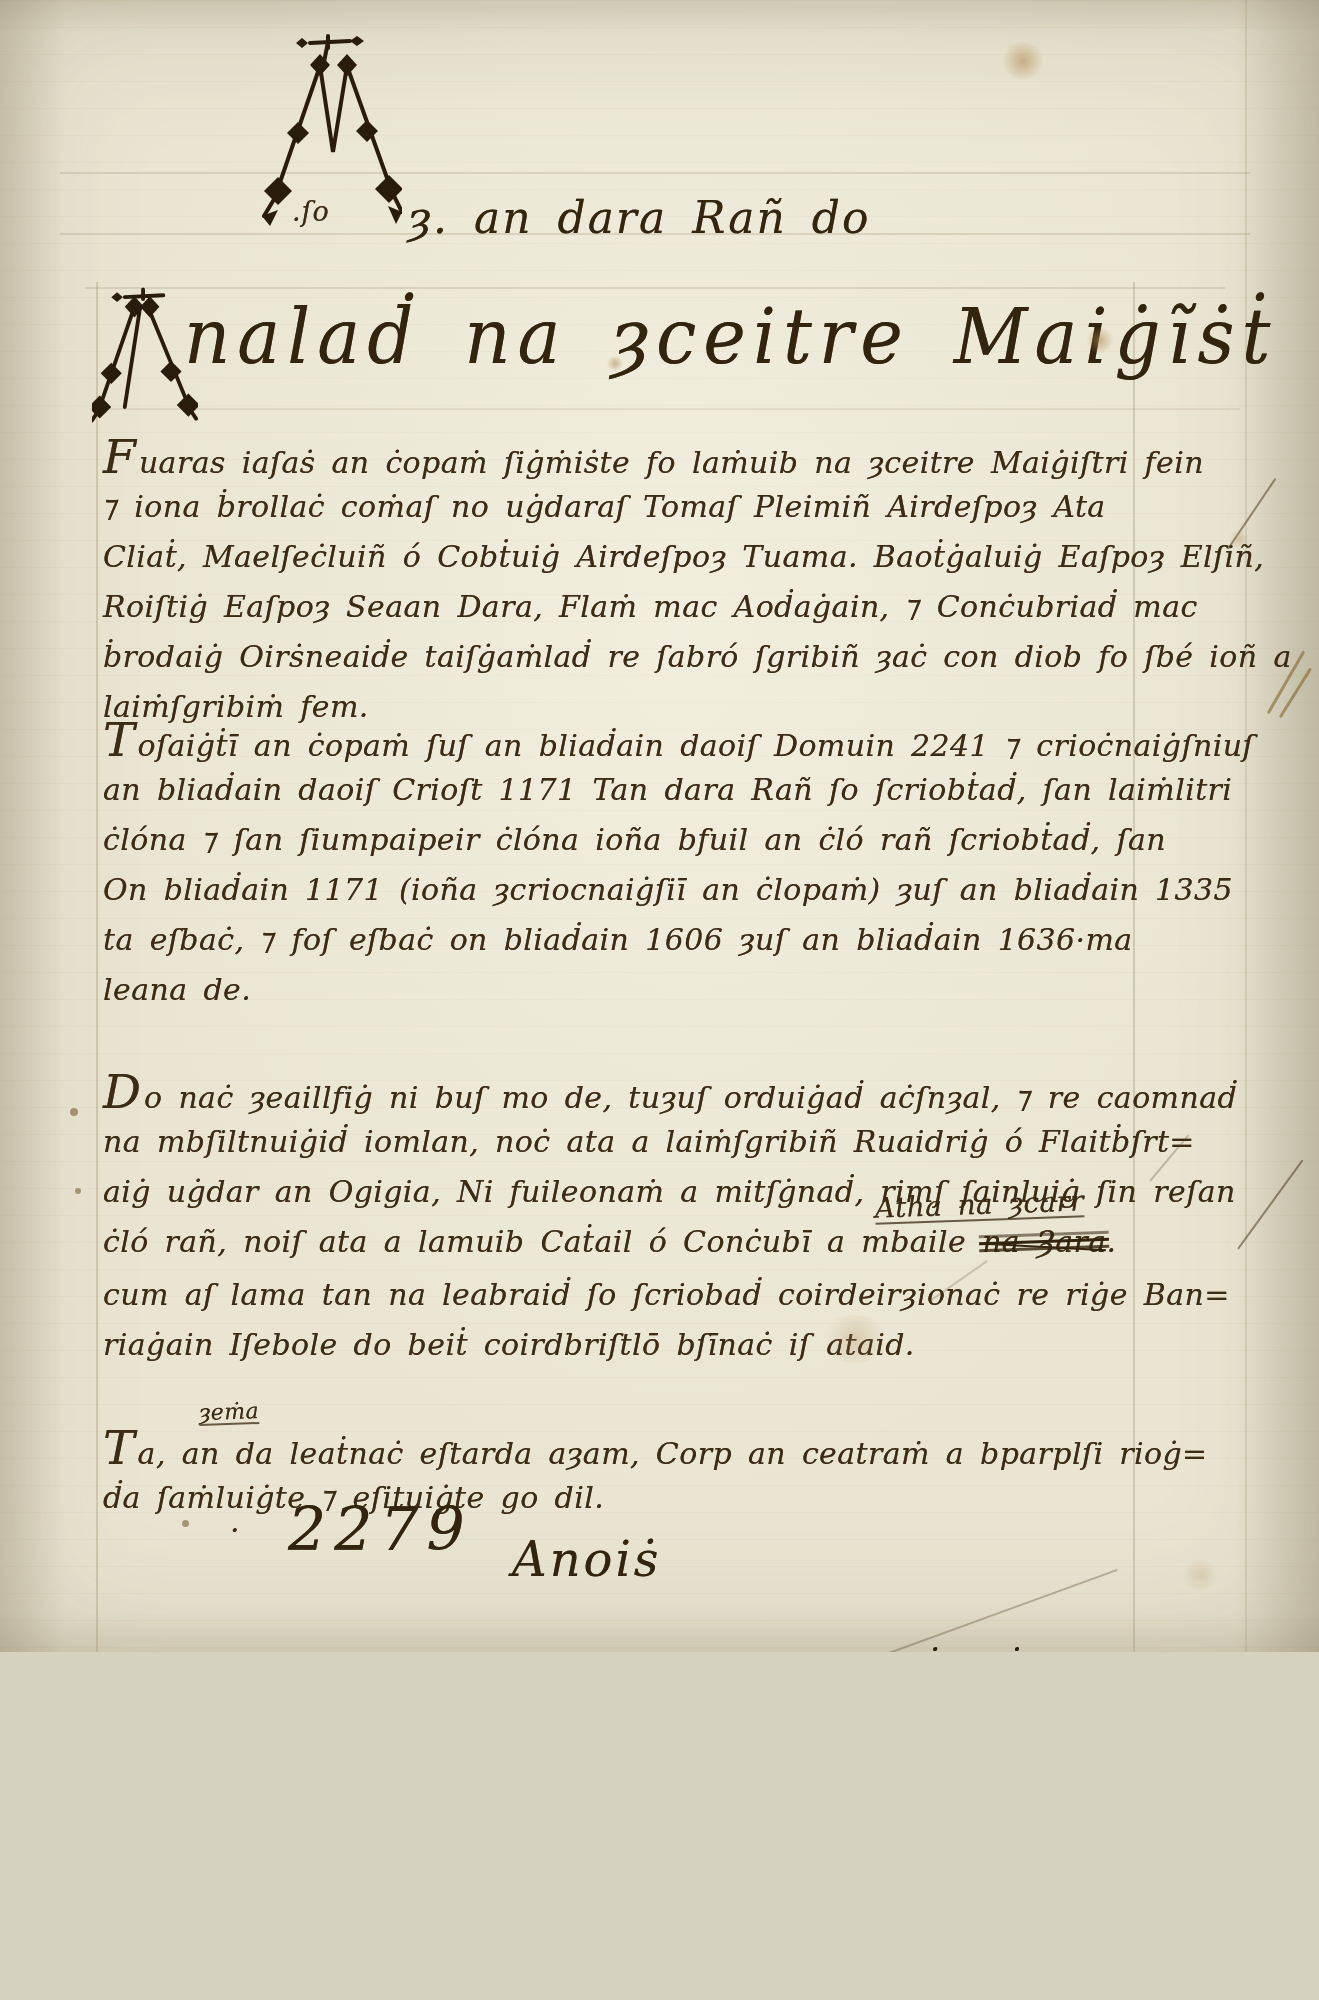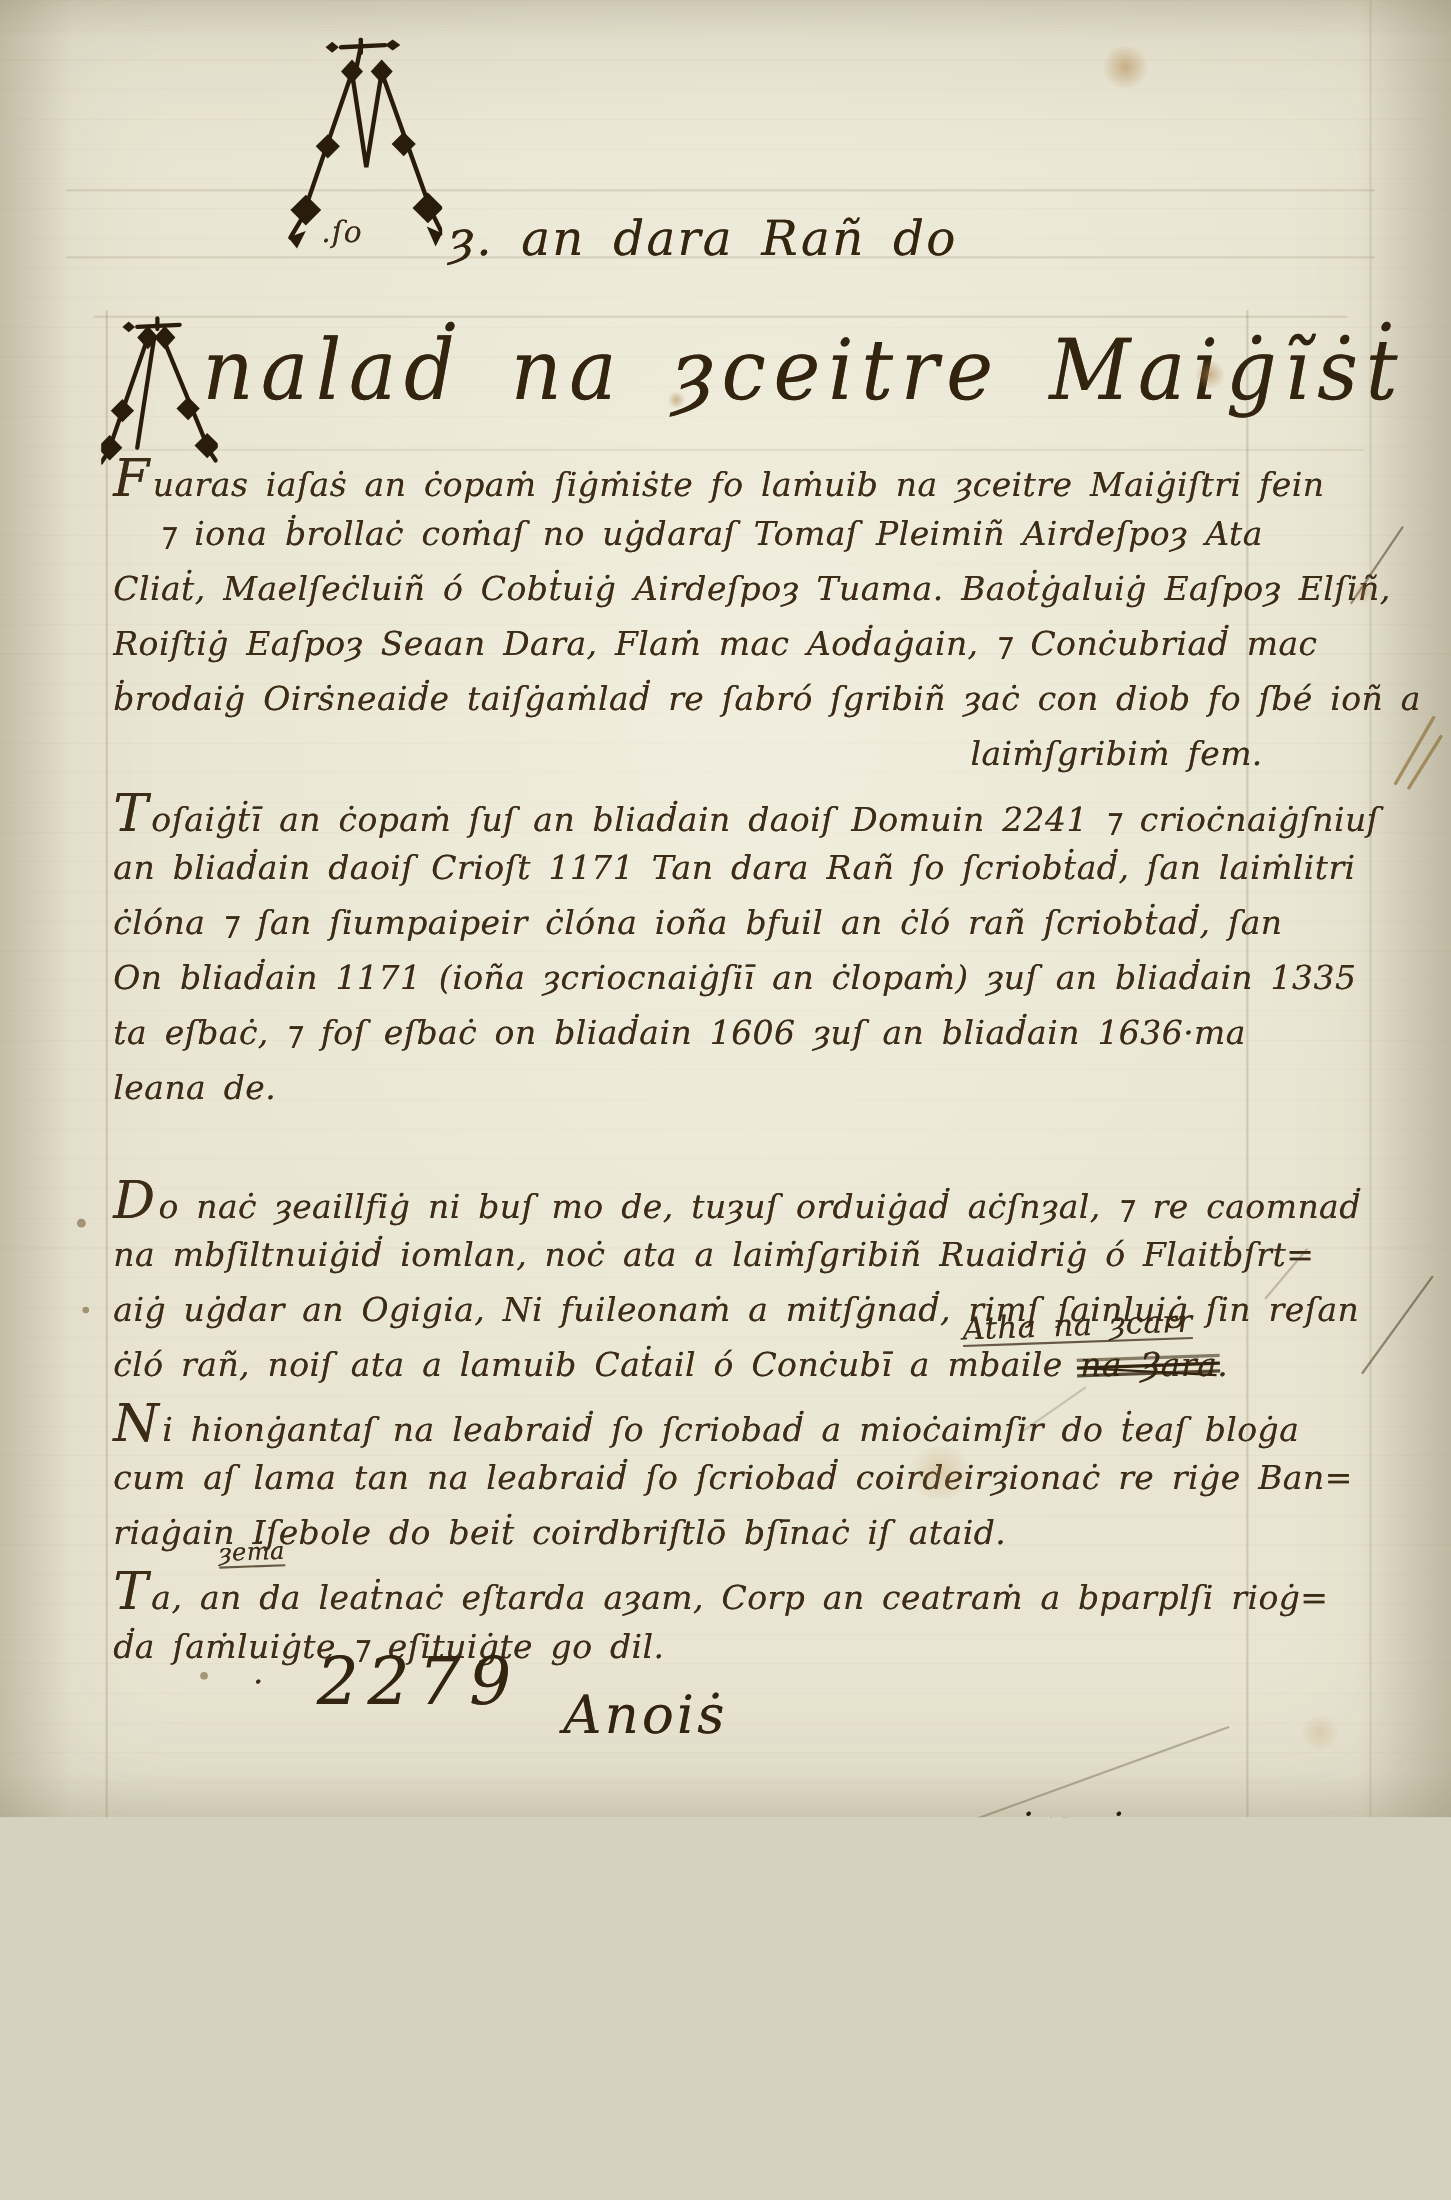--- a/index.html
+++ b/index.html
@@ -29,21 +29,21 @@
   .initialA { position:absolute; left:92px; top:286px; width:106px; height:138px; }
   .hnote { position:absolute; left:292px; top:196px; font-size:27px; letter-spacing:1px; }
   .series { position:absolute; left:408px; top:192px; font-size:44px; letter-spacing:2px; word-spacing:9px; color:#34250f; }
   .title { position:absolute; left:184px; top:292px; font-size:72px; letter-spacing:7px; word-spacing:14px;
            color:#32240f; transform:scaleY(1.06); transform-origin:left top; white-space:nowrap; }
 
   
   .para { position:absolute; left:103px; width:1045px; }
   .bl { white-space:nowrap; height:50px; line-height:50px; font-size:30px; letter-spacing:.4px; word-spacing:6px; position:relative; }
   .dc::first-letter { font-size:1.58em; letter-spacing:3px; }
-  #p1 { top:411px;text-align:right; } #p2 { top:715px; } #p3 { top:1067px; } #p4 { top:1270px; } #p5 { top:1423px; }
+  #p1 { top:432px; } #p2 { top:715px; } #p3 { top:1067px; } #p4 { top:1270px; } #p5 { top:1423px; }
 
   .struck { position:relative; display:inline-block; }
   .struck::before { content:""; position:absolute; left:-3px; right:-3px; top:46%; height:3px; background:#33240f; transform:rotate(-2deg); box-shadow:0 7px 0 rgba(51,36,15,.8), 0 -7px 0 rgba(51,36,15,.55); }
   .struck::after  { content:""; position:absolute; left:2px; right:0; top:58%; height:2px; background:#33240f; transform:rotate(3deg); }
   .ins { position:absolute; font-size:28px; line-height:28px; border-bottom:2px solid rgba(58,42,20,.75); transform:rotate(-2deg); }
   .ins-p3 { left:772px; top:-26px; }
   .ins-p5 { left:96px; top:-22px; font-size:22px; line-height:22px; }
 
   
   .date-dot { position:absolute; left:230px; top:1512px; font-size:30px; }
@@ -140,21 +140,20 @@
     <div class="ink bl dc">Do naċ ȝeaillfiġ ni buſ mo de, tuȝuſ orduiġaḋ aċſnȝal, ⁊ re caomnaḋ</div>
     <div class="ink bl">na mbſiltnuiġiḋ iomlan, noċ ata a laiṁſgribiñ Ruaidriġ ó Flaitḃſrt=</div>
     <div class="ink bl">aiġ uġdar an Ogigia, Ni fuileonaṁ a mitſġnaḋ, rimſ ſainluiġ ſin reſan</div>
     <div class="ink bl">
       <span>ċló rañ, noiſ ata a lamuib Caṫail ó Conċubī a mbaile </span><span class="struck">na Ȝara</span><span>.</span>
       <span class="ink ins ins-p3">Atha na ȝcarr</span>
     </div>
   </div>
 
   <div class="para" id="p4">
-    <div class="ink bl dc">Ni hionġantaſ na leabraiḋ ſo ſcriobaḋ a mioċaimſir do ṫeaſ bloġa</div>
     <div class="ink bl">cum aſ lama tan na leabraiḋ ſo ſcriobaḋ coirdeirȝionaċ re riġe Ban=</div>
     <div class="ink bl">riaġain Iſebole do beiṫ coirdbriſtlō bſīnaċ iſ ataid.</div>
   </div>
 
   <div class="para" id="p5">
     <div class="ink bl dc">
       <span>Ta, an da leaṫnaċ eſtarda aȝam, Corp an ceatraṁ a bparplſi rioġ=</span>
       <span class="ink ins ins-p5">ȝeṁa</span>
     </div>
     <div class="ink bl">ḋa ſaṁluiġte ⁊ eſituiġte go dil.</div>

